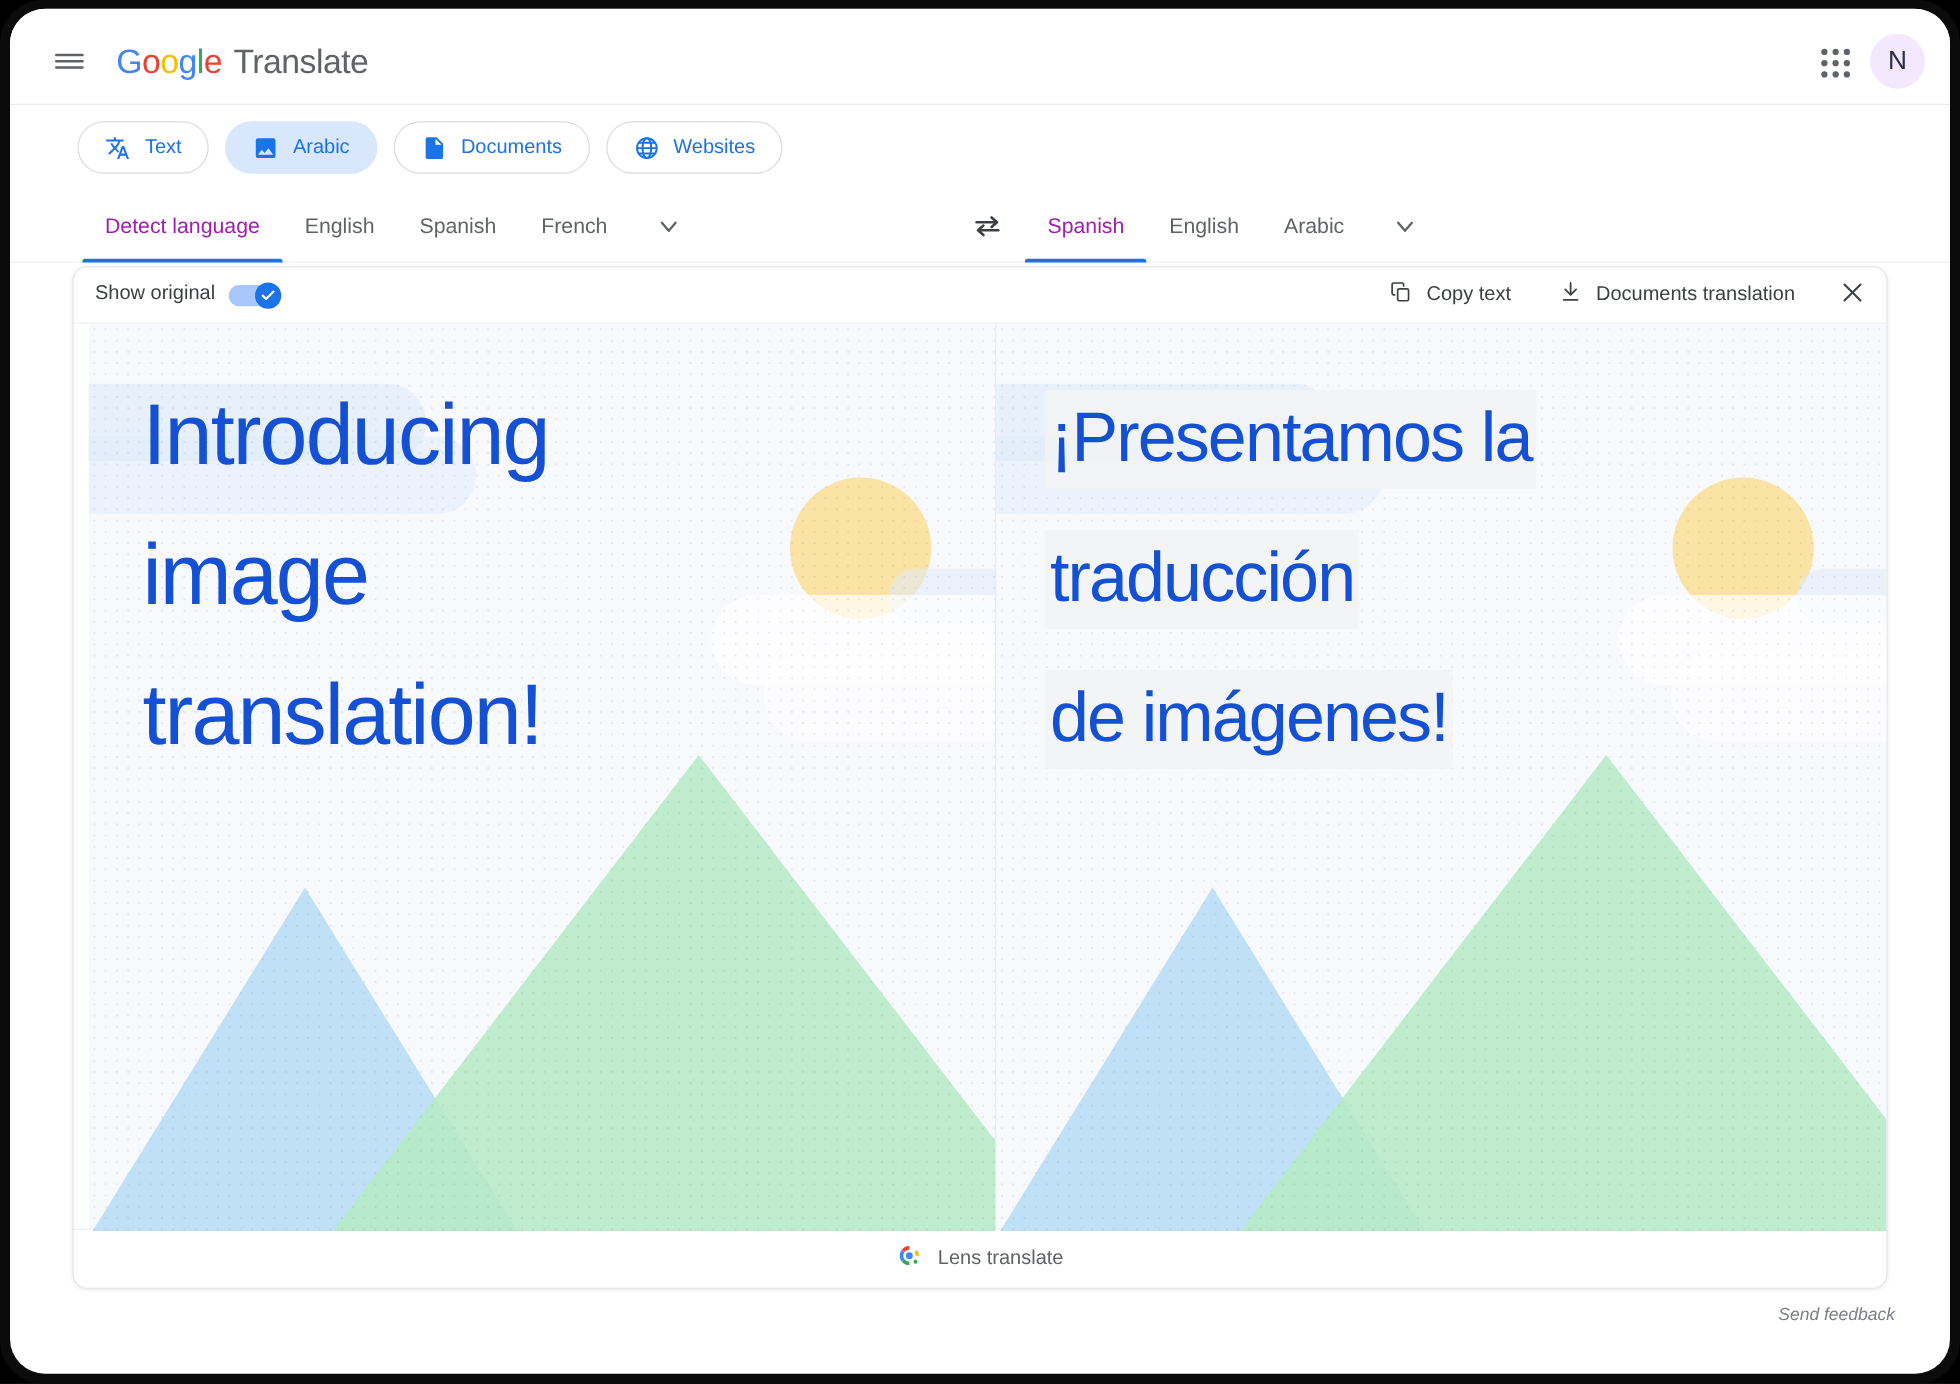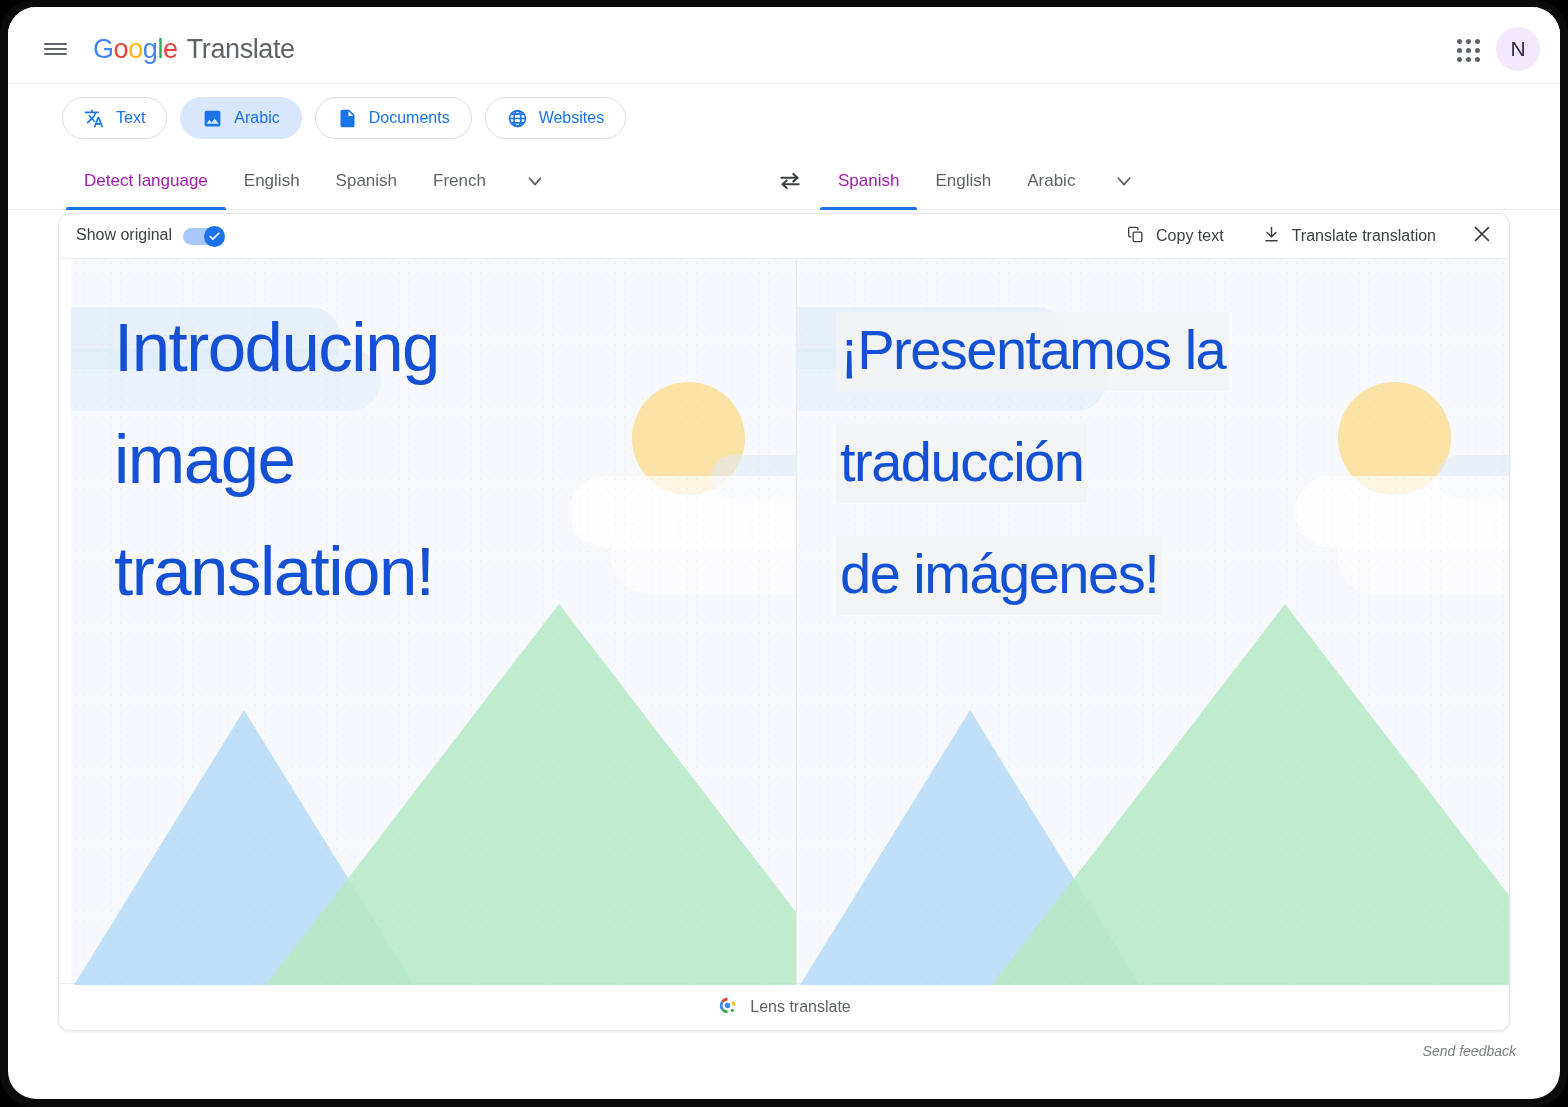--- a/index.html
+++ b/index.html
@@ -501,21 +501,21 @@
         </div>
 
         <div class="tb-action">
           <span>
             <svg width="19" height="19" viewBox="0 0 24 24" fill="none" stroke="#3c4043" stroke-width="1.8" stroke-linecap="round" stroke-linejoin="round">
               <line x1="12" y1="3" x2="12" y2="14"></line>
               <polyline points="6.5 9.5 12 15 17.5 9.5"></polyline>
               <line x1="5" y1="20" x2="19" y2="20"></line>
             </svg>
           </span>
-          <span>Translate translation</span>
+          <span>Documents translation</span>
         </div>
 
         <div id="close-btn">
           <span>
             <svg width="22" height="22" viewBox="0 0 24 24" fill="none" stroke="#3c4043" stroke-width="1.8" stroke-linecap="round">
               <line x1="5" y1="5" x2="19" y2="19"></line>
               <line x1="19" y1="5" x2="5" y2="19"></line>
             </svg>
           </span>
         </div>

